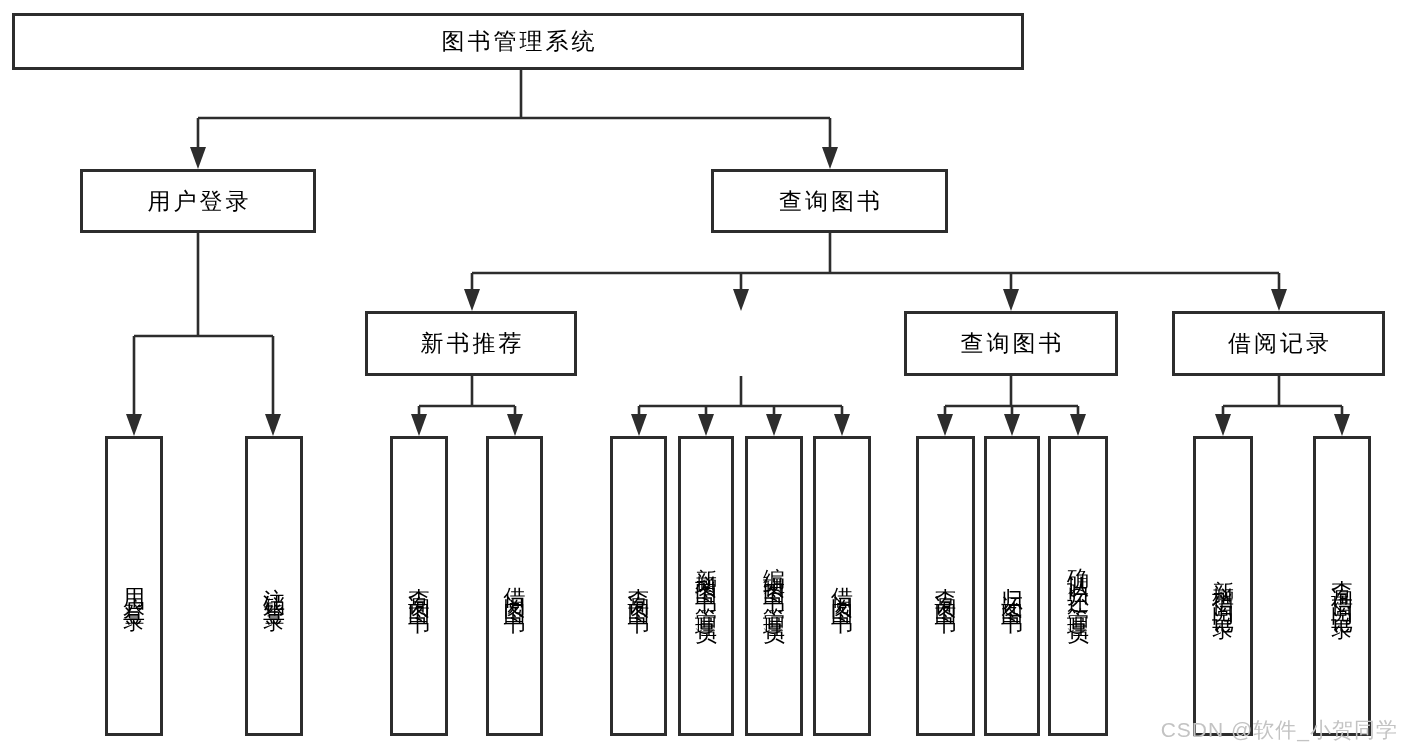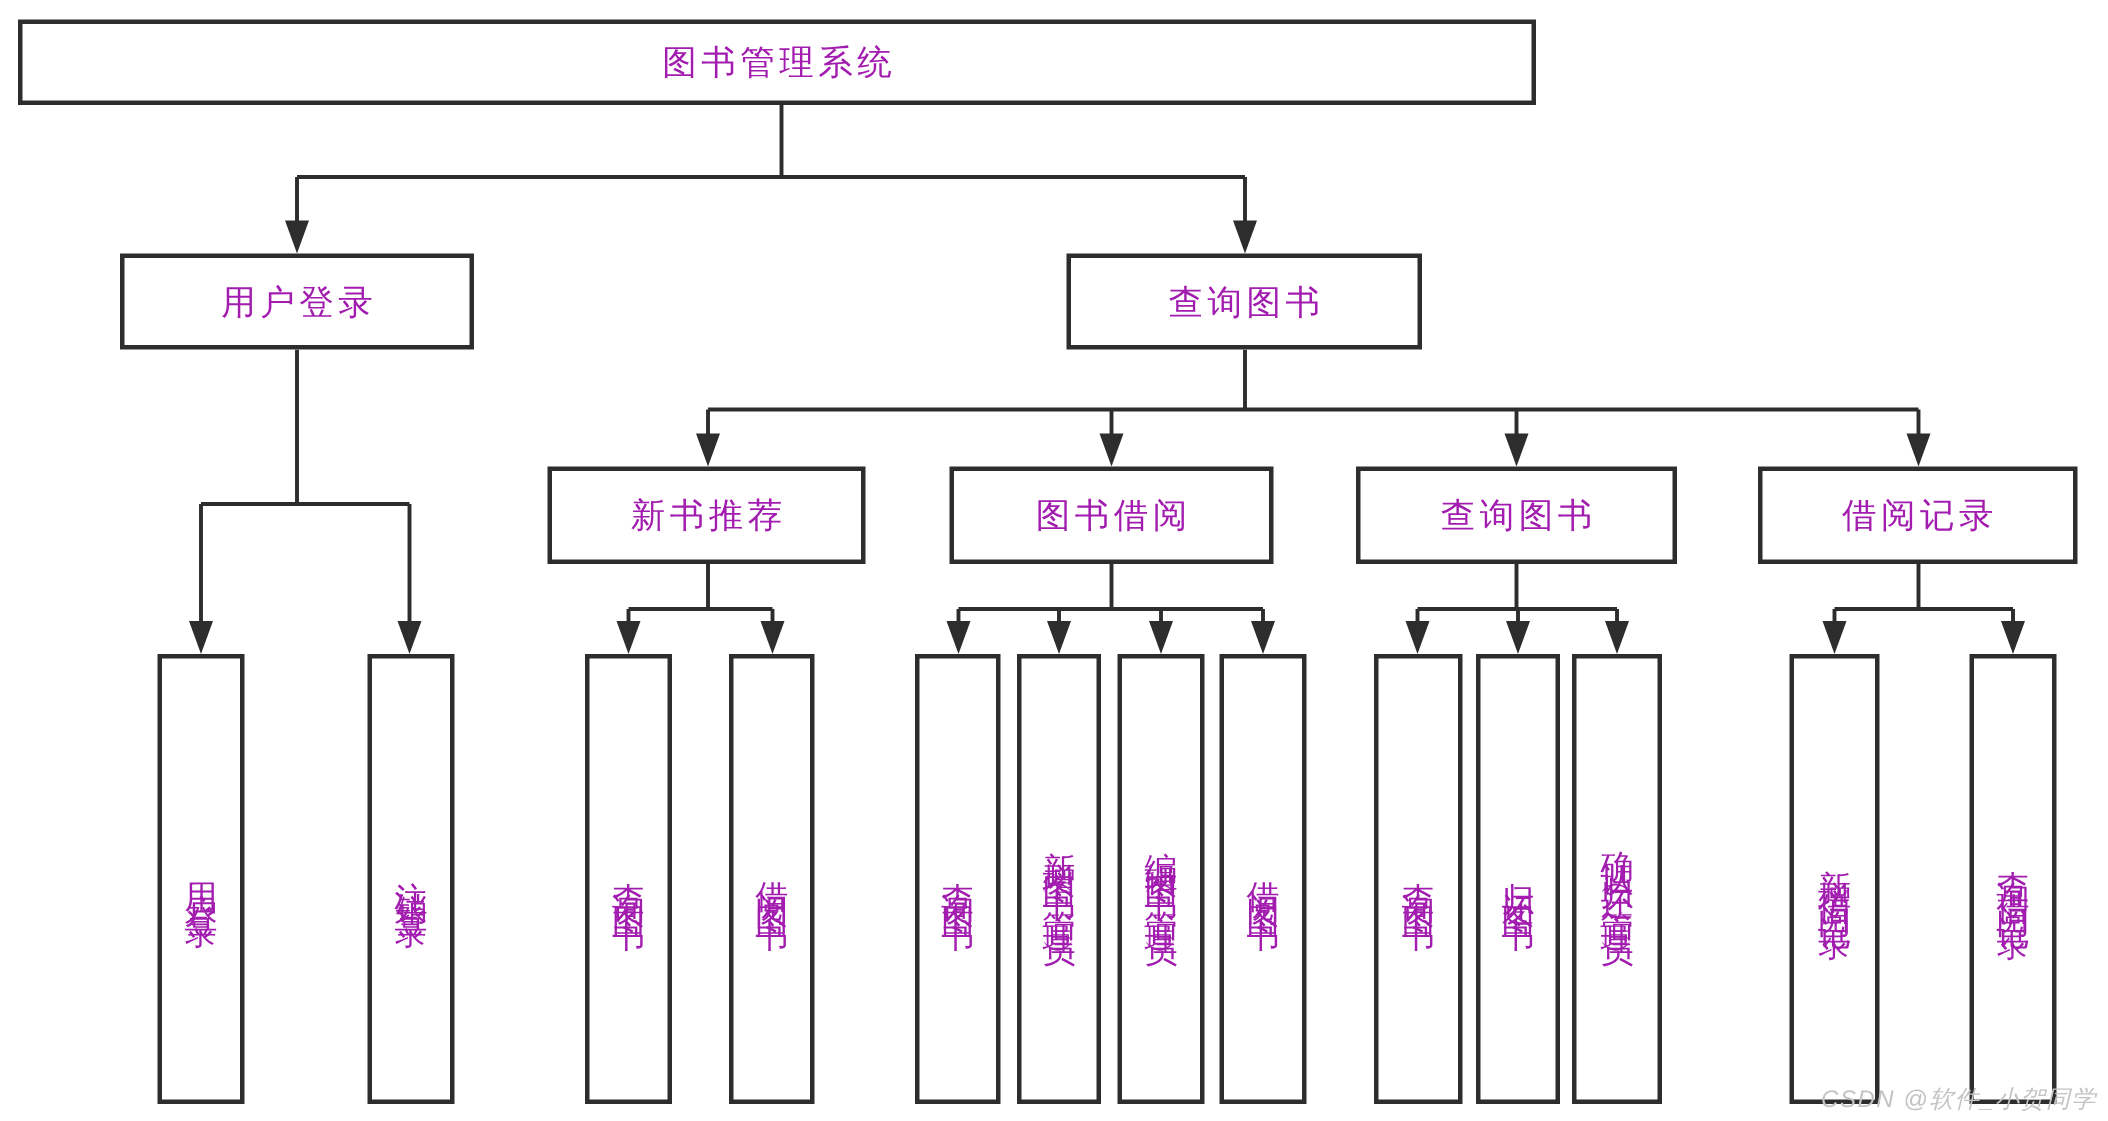--- a/index.html
+++ b/index.html
@@ -30,21 +30,21 @@
     stroke: none;
   }
   .node {
     position: absolute;
     box-sizing: border-box;
     background: #ffffff;
     border: 3px solid #2d2d2d;
     display: flex;
     align-items: center;
     justify-content: center;
-    color: #a21caf;
+    color: #000000;
     z-index: 2;
   }
   .node.h {
     font-size: 23px;
     letter-spacing: 3px;
   }
   .node.h span { margin-left: 3px; } 
   .node.v {
     font-size: 22px;
   }
@@ -52,26 +52,25 @@
     writing-mode: vertical-rl;
     text-orientation: mixed;
     letter-spacing: 8px;
     line-height: 1;
     white-space: nowrap;
   }
   .watermark {
     position: absolute;
     right: 7px;
     bottom: 3px;
-    font-size: 16px;
+    font-size: 21px;
     color: #c3c3c3;
     letter-spacing: 1px;
     z-index: 3;
     white-space: nowrap;
-    font-style: italic;
   }
 </style>
 </head>
 <body>
 
 <div class="canvas">
 
   <svg class="connectors" width="1405" height="747" viewBox="0 0 1405 747" aria-hidden="true">
 
     <path class="cline" d="
@@ -110,23 +109,20 @@
 
   <div class="node h" style="left:80px;top:169px;width:236px;height:64px">
     <span>用户登录</span>
   </div>
   <div class="node h" style="left:711px;top:169px;width:237px;height:64px">
     <span>查询图书</span>
   </div>
 
   <div class="node h" style="left:365px;top:311px;width:212px;height:65px">
     <span>新书推荐</span>
-  </div>
-  <div class="node h" style="left:633px;top:311px;width:216px;height:65px">
-    <span>图书借阅</span>
   </div>
   <div class="node h" style="left:904px;top:311px;width:214px;height:65px">
     <span>查询图书</span>
   </div>
   <div class="node h" style="left:1172px;top:311px;width:213px;height:65px">
     <span>借阅记录</span>
   </div>
 
   <div class="node v" style="left:105px;top:436px;width:58px;height:300px">
     <span class="vtext">用户登录</span>

